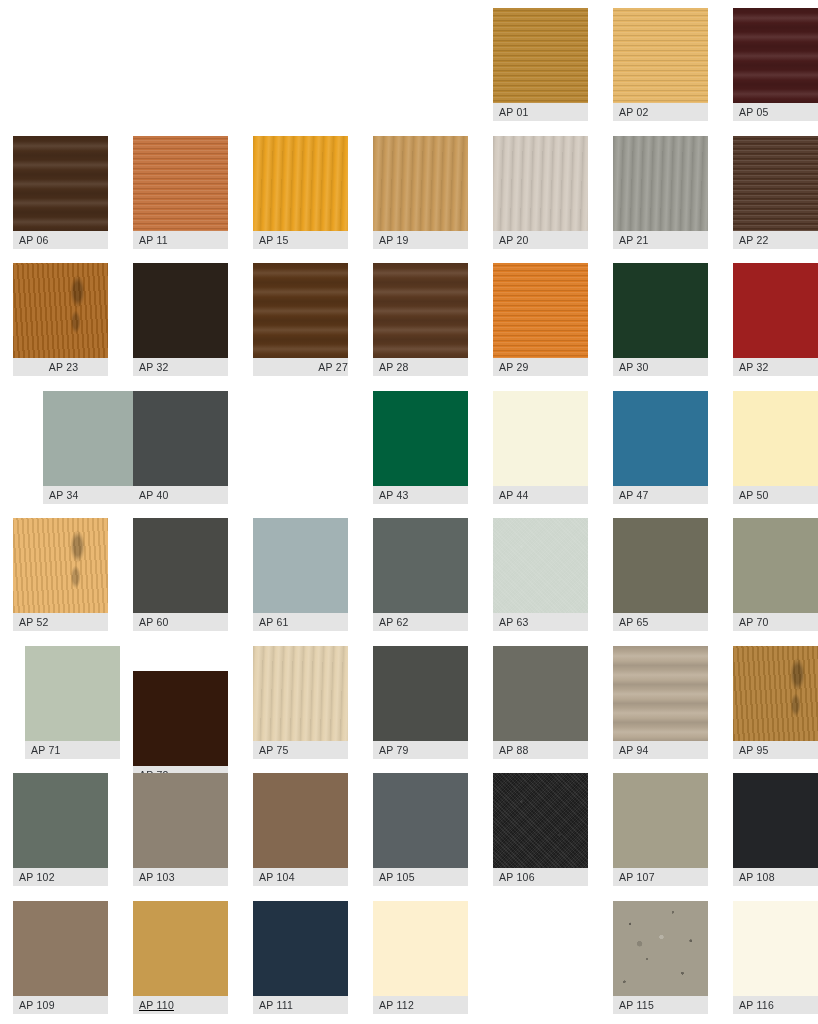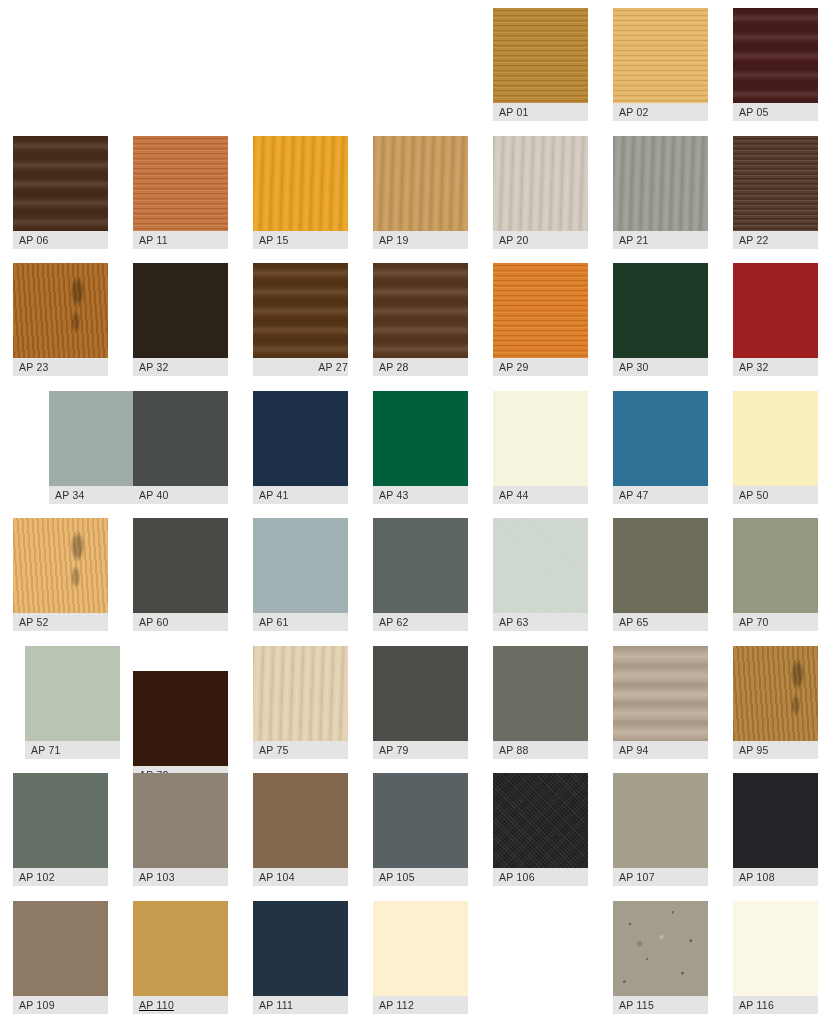--- a/index.html
+++ b/index.html
@@ -154,21 +154,21 @@
         <div class="grain g-vert"></div>
       </div>
       <div class="swatch-label">AP 21</div>
     </div>
     <div class="swatch-cell" style="left: 733px; top: 135.5px;">
       <div class="swatch-chip" style="background: rgb(78, 52, 37);">
         <div class="grain g-fine"></div>
       </div>
       <div class="swatch-label">AP 22</div>
     </div>
-    <div class="swatch-cell" style="left: 13px; top: 263px;">
+    <div class="swatch-cell" style="left: 13px; top: 263px; text-align: center;">
       <div class="swatch-chip" style="background: rgb(169, 102, 31);">
         <div class="grain g-knot"></div>
       </div>
       <div class="swatch-label">AP 23</div>
     </div>
     <div class="swatch-cell" style="left: 133px; top: 263px;">
       <div class="swatch-chip" style="background: rgb(43, 34, 26);">
         <div class="grain g-flat"></div>
       </div>
       <div class="swatch-label">AP 32</div>
@@ -196,37 +196,31 @@
         <div class="grain g-flat"></div>
       </div>
       <div class="swatch-label">AP 30</div>
     </div>
     <div class="swatch-cell" style="left: 733px; top: 263px;">
       <div class="swatch-chip" style="background: rgb(158, 31, 31);">
         <div class="grain g-flat"></div>
       </div>
       <div class="swatch-label">AP 32</div>
     </div>
-    <div class="swatch-cell" style="left: 13px; top: 390.5px; padding-left: 36px;">
+    <div class="swatch-cell" style="left: 7px; top: 390.5px; padding-left: 36px;">
       <div class="swatch-chip" style="background: rgb(159, 173, 166);">
         <div class="grain g-flat"></div>
       </div>
       <div class="swatch-label">AP 34</div>
     </div>
     <div class="swatch-cell" style="left: 133px; top: 390.5px;">
       <div class="swatch-chip" style="background: rgb(72, 76, 76);">
         <div class="grain g-flat"></div>
       </div>
       <div class="swatch-label">AP 40</div>
-    </div>
-    <div class="swatch-cell" style="left: 253px; top: 390.5px;">
-      <div class="swatch-chip" style="background: rgb(29, 48, 73);">
-        <div class="grain g-flat"></div>
-      </div>
-      <div class="swatch-label">AP 41</div>
     </div>
     <div class="swatch-cell" style="left: 373px; top: 390.5px;">
       <div class="swatch-chip" style="background: rgb(0, 96, 60);">
         <div class="grain g-flat"></div>
       </div>
       <div class="swatch-label">AP 43</div>
     </div>
     <div class="swatch-cell" style="left: 493px; top: 390.5px;">
       <div class="swatch-chip" style="background: rgb(247, 244, 222);">
         <div class="grain g-flat"></div>

